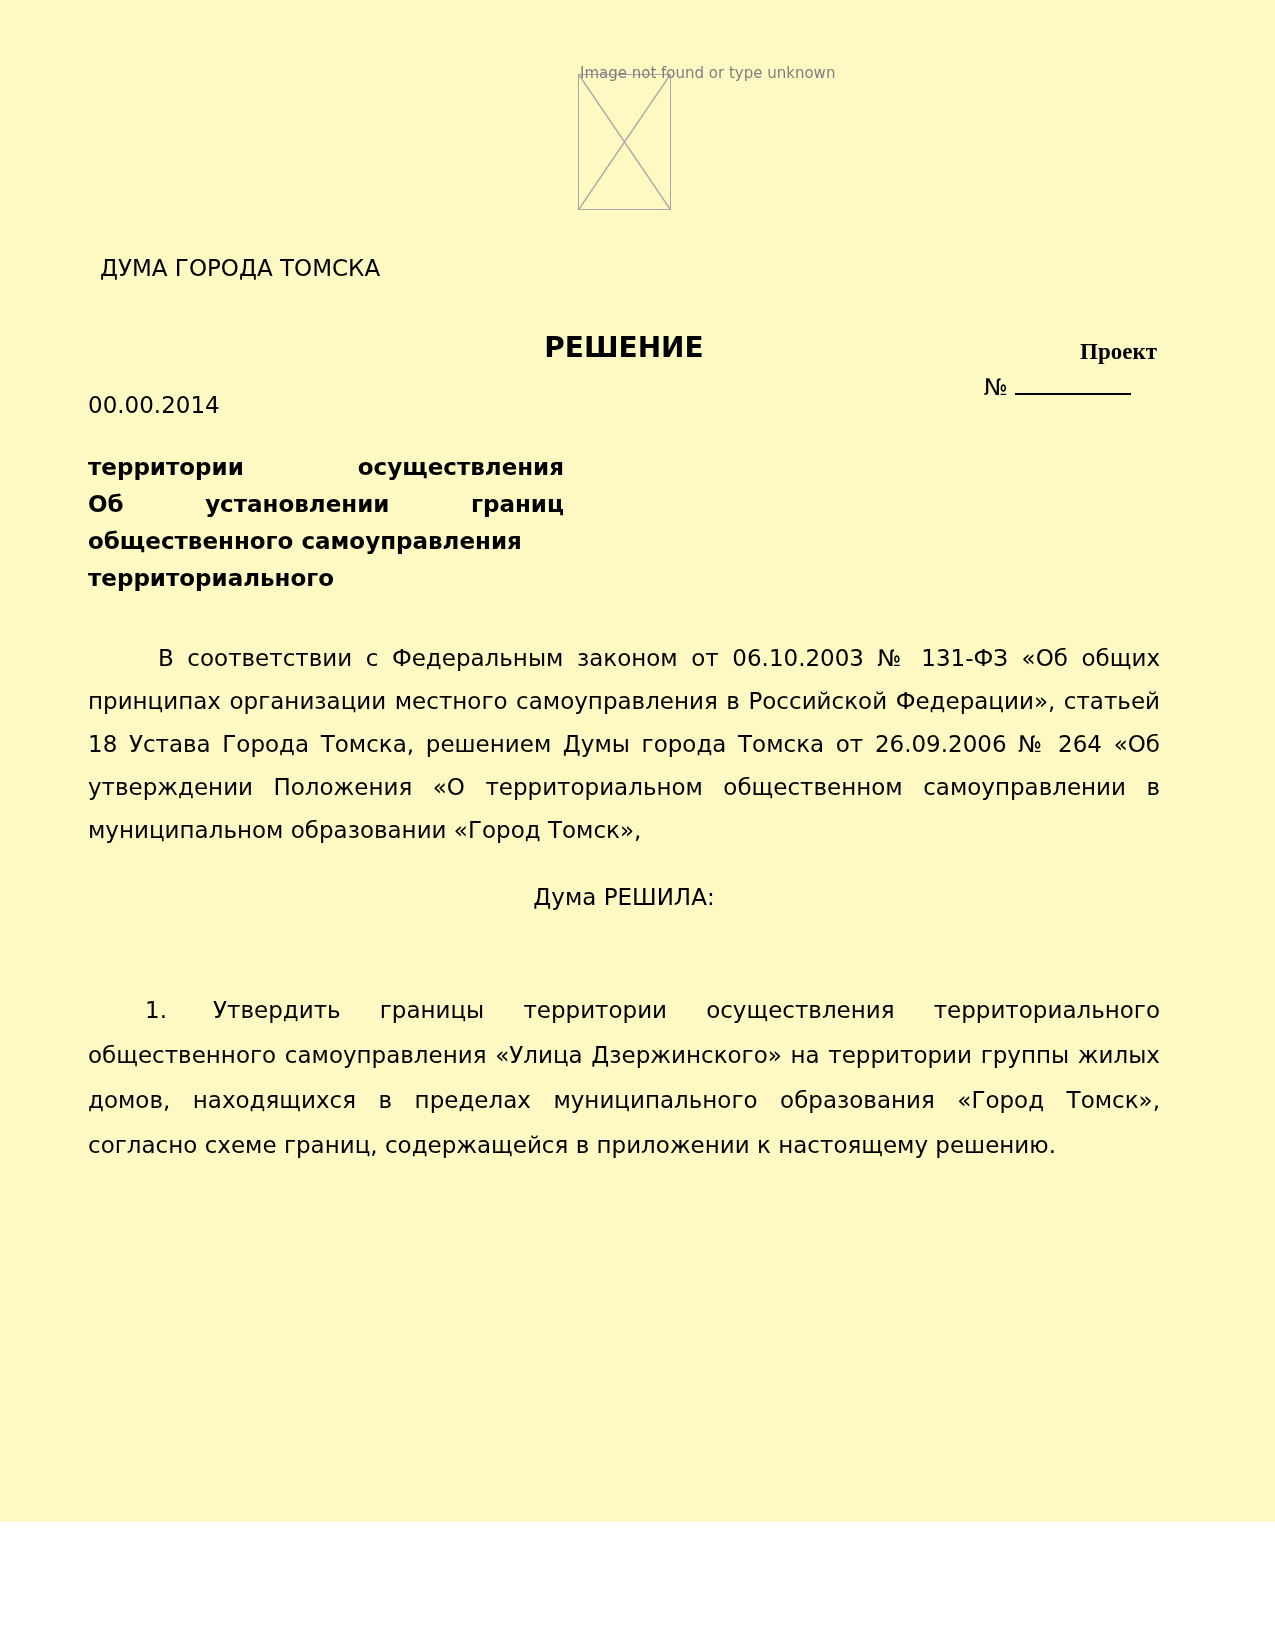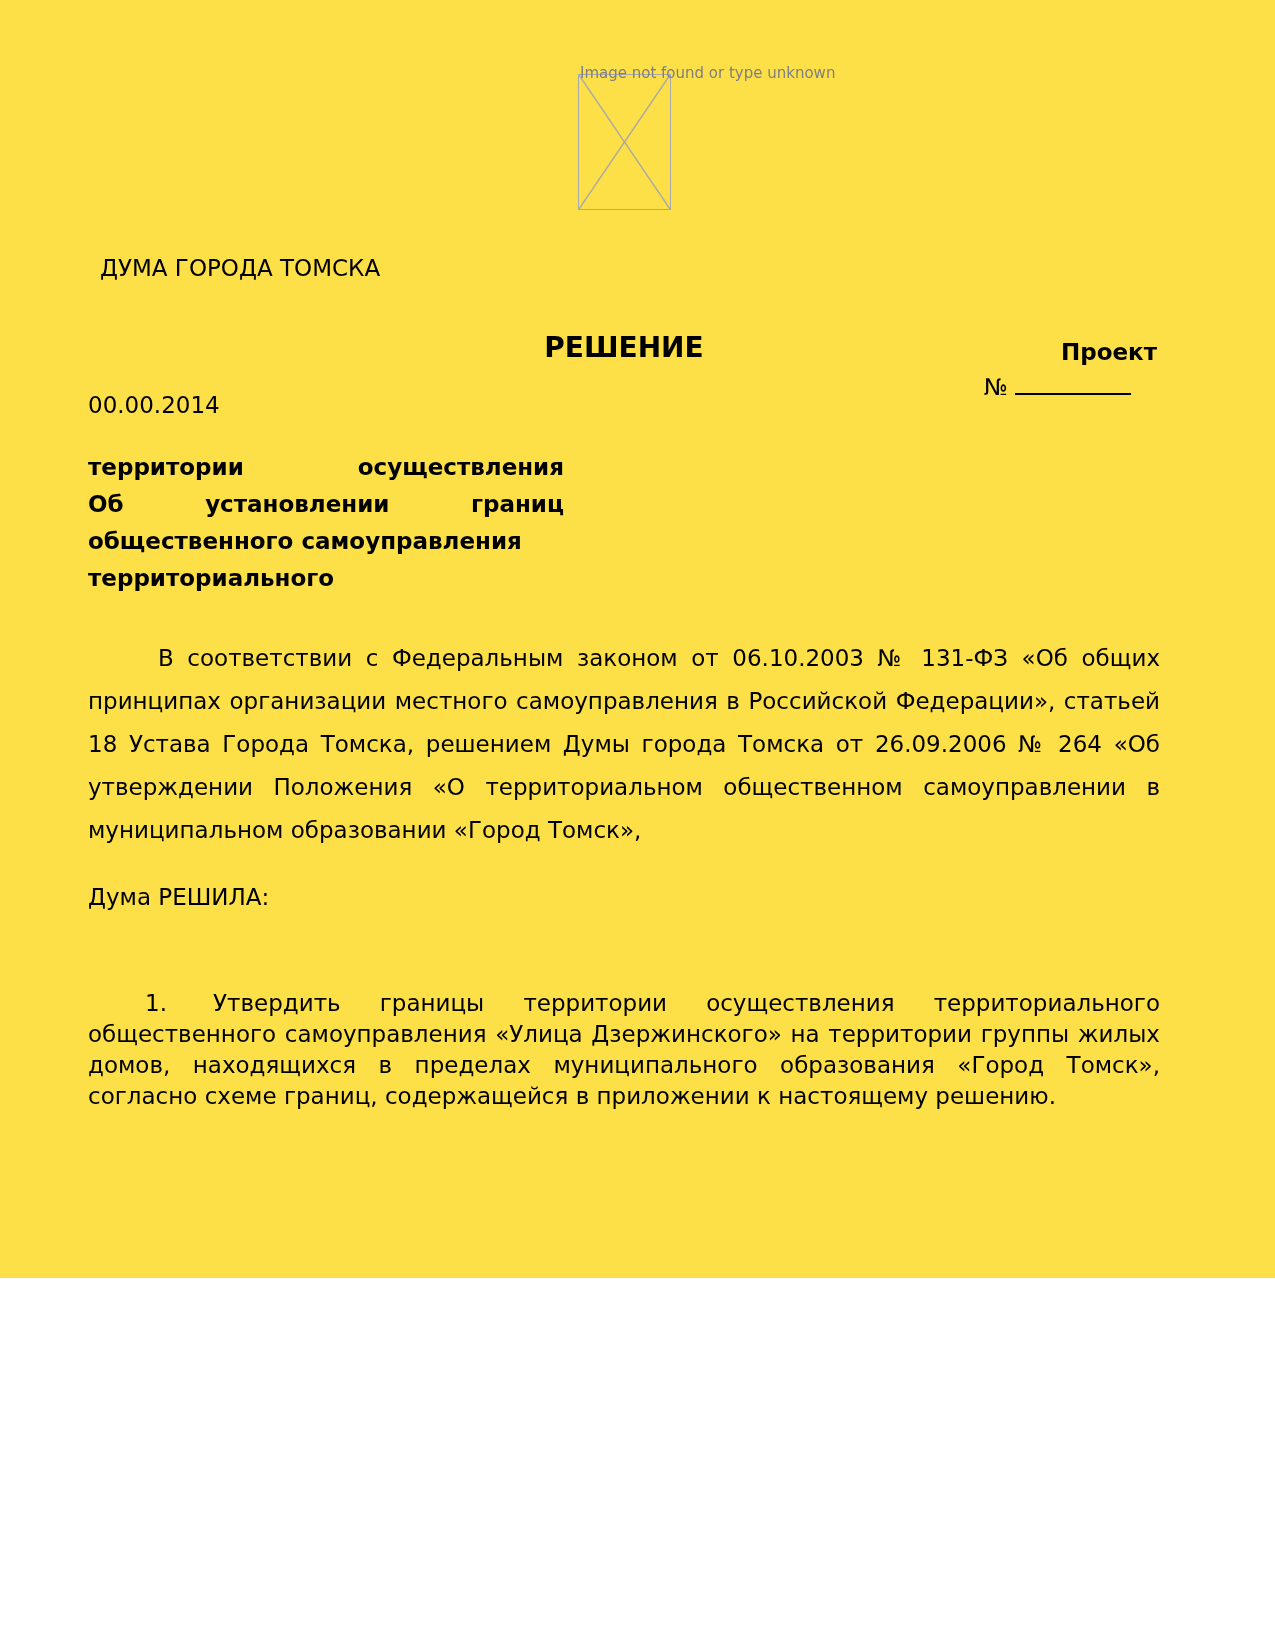--- a/index.html
+++ b/index.html
@@ -1,21 +1,21 @@
 <!DOCTYPE html>
 <html><head>
 <meta charset="utf-8">
 <style>
   * { margin: 0; padding: 0; box-sizing: border-box; }
   html, body { background: #ffffff; }
   .page {
     position: relative;
     width: 1275px;
-    height: 1278px;
-    background: #fde047;
+    height: 1522px;
+    background: #fef9c3;
     font-family: "DejaVu Sans", "Liberation Sans", sans-serif;
     color: #000000;
     font-size: 23px;
     overflow: hidden;
   }
 
   
   .broken-image { position: absolute; left: 578px; top: 64px; }
   .bi-text {
     position: absolute; left: 2px; top: 0;
@@ -29,21 +29,21 @@
   .bi-box svg { width: 100%; height: 100%; display: block; }
 
   
   .org-name  { position: absolute; left: 100px; top: 255px; }
   .doc-type  {
     position: absolute; left: 88px; top: 292px; width: 1072px;
     text-align: center; font-weight: bold; font-size: 28px; margin-top: 39px;
   }
   .draft {
     position: absolute; left: 88px; top: 339px; width: 1069px;
-    text-align: right; font-weight: bold;
+    text-align: right; font-weight: bold; font-family: Liberation Serif, serif;
   }
   .number-line { position: absolute; left: 984px; top: 374px; }
   .blank-line {
     display: inline-block; width: 116px; height: 20px;
     border-bottom: 2px solid #000; margin-left: 7px;
   }
   .date { position: absolute; left: 88px; top: 392px; }
 
   
   .subject {
@@ -52,25 +52,25 @@
   }
   .jline { text-align: justify; text-align-last: justify; }
 
   
   .preamble {
     position: absolute; left: 88px; top: 637px; width: 1072px;
     text-align: justify; text-indent: 70px; line-height: 43px;
   }
   .resolved {
     position: absolute; left: 88px; top: 884px; width: 1072px;
-    text-align: left;
+    text-align: center;
   }
   .items { position: absolute; left: 88px; top: 988px; width: 1072px; }
   .item {
-    text-align: justify; text-indent: 57px; line-height: 31px;
+    text-align: justify; text-indent: 57px; line-height: 45px;
     margin: 0;
   }
   .num { margin-right: 7px; }
 </style>
 </head>
 <body>
 
 <div class="page">
 
   <div class="broken-image">

